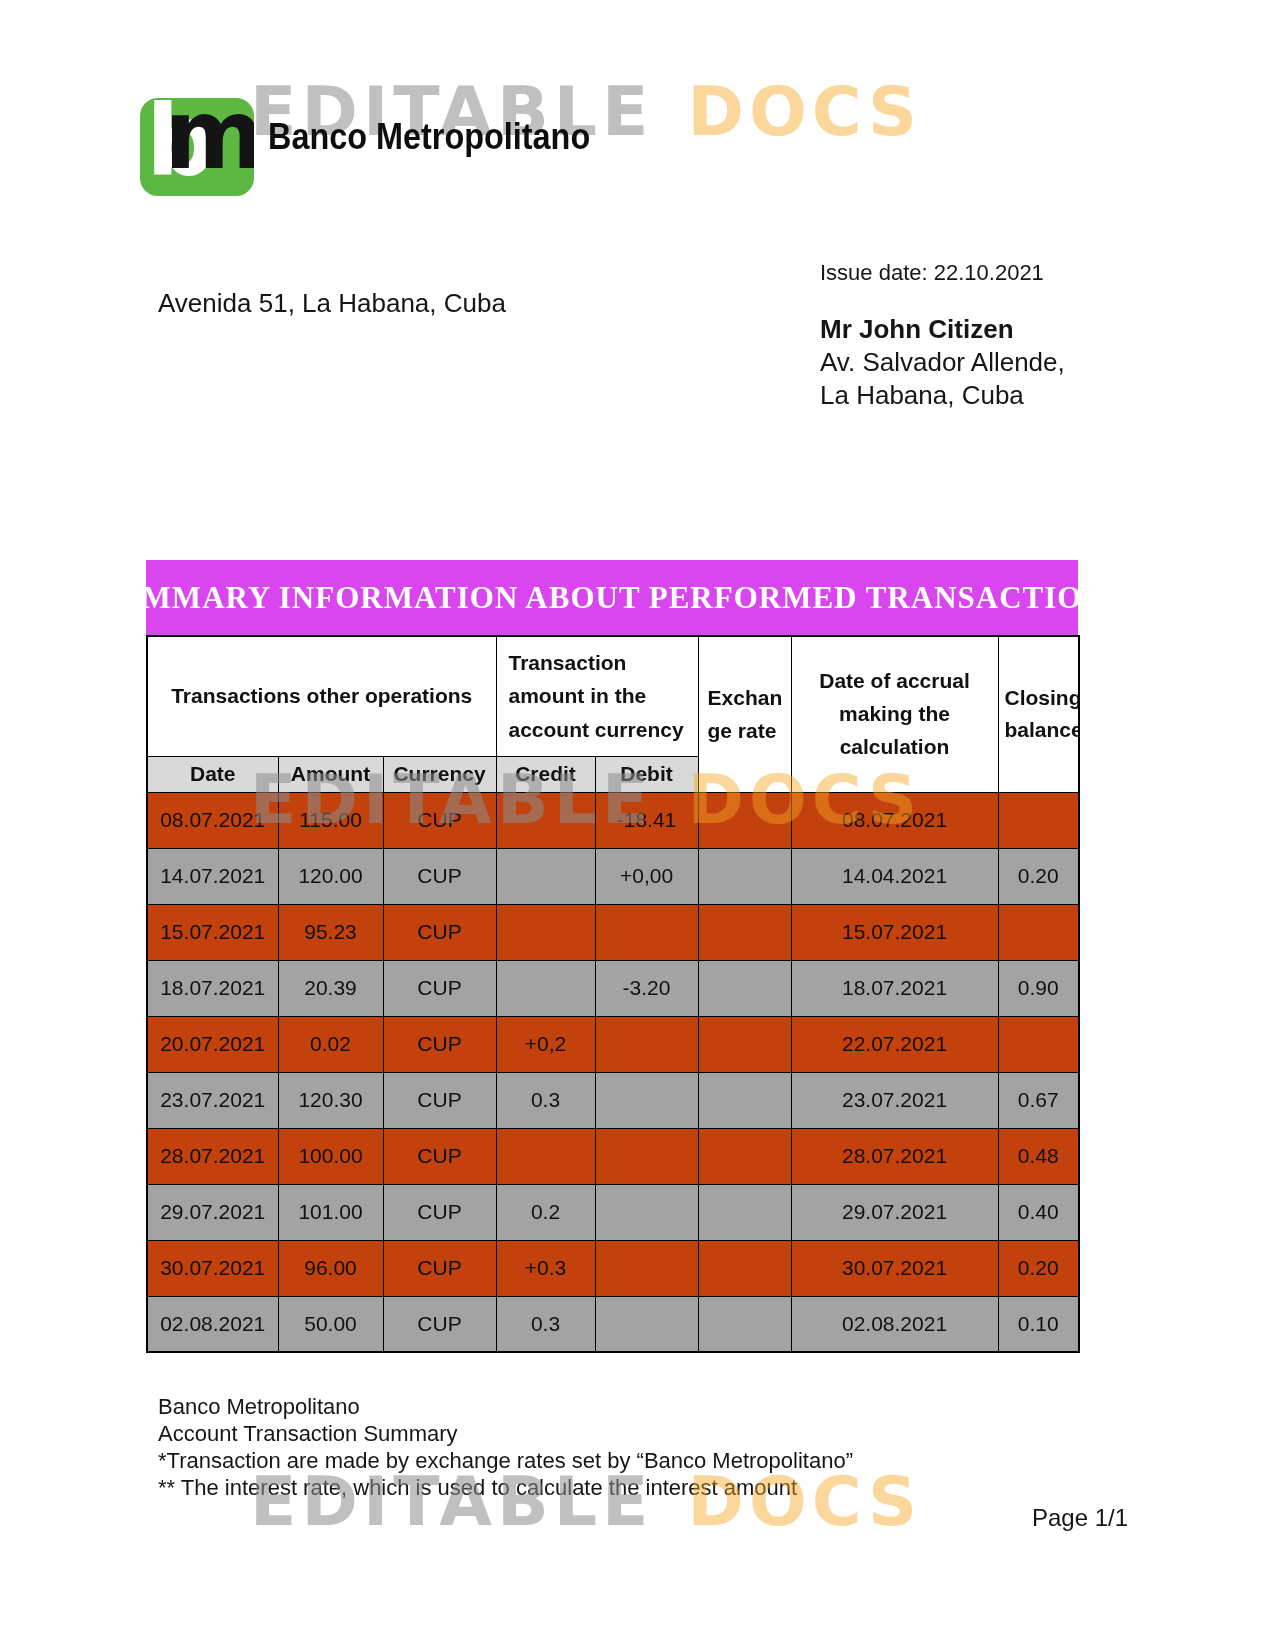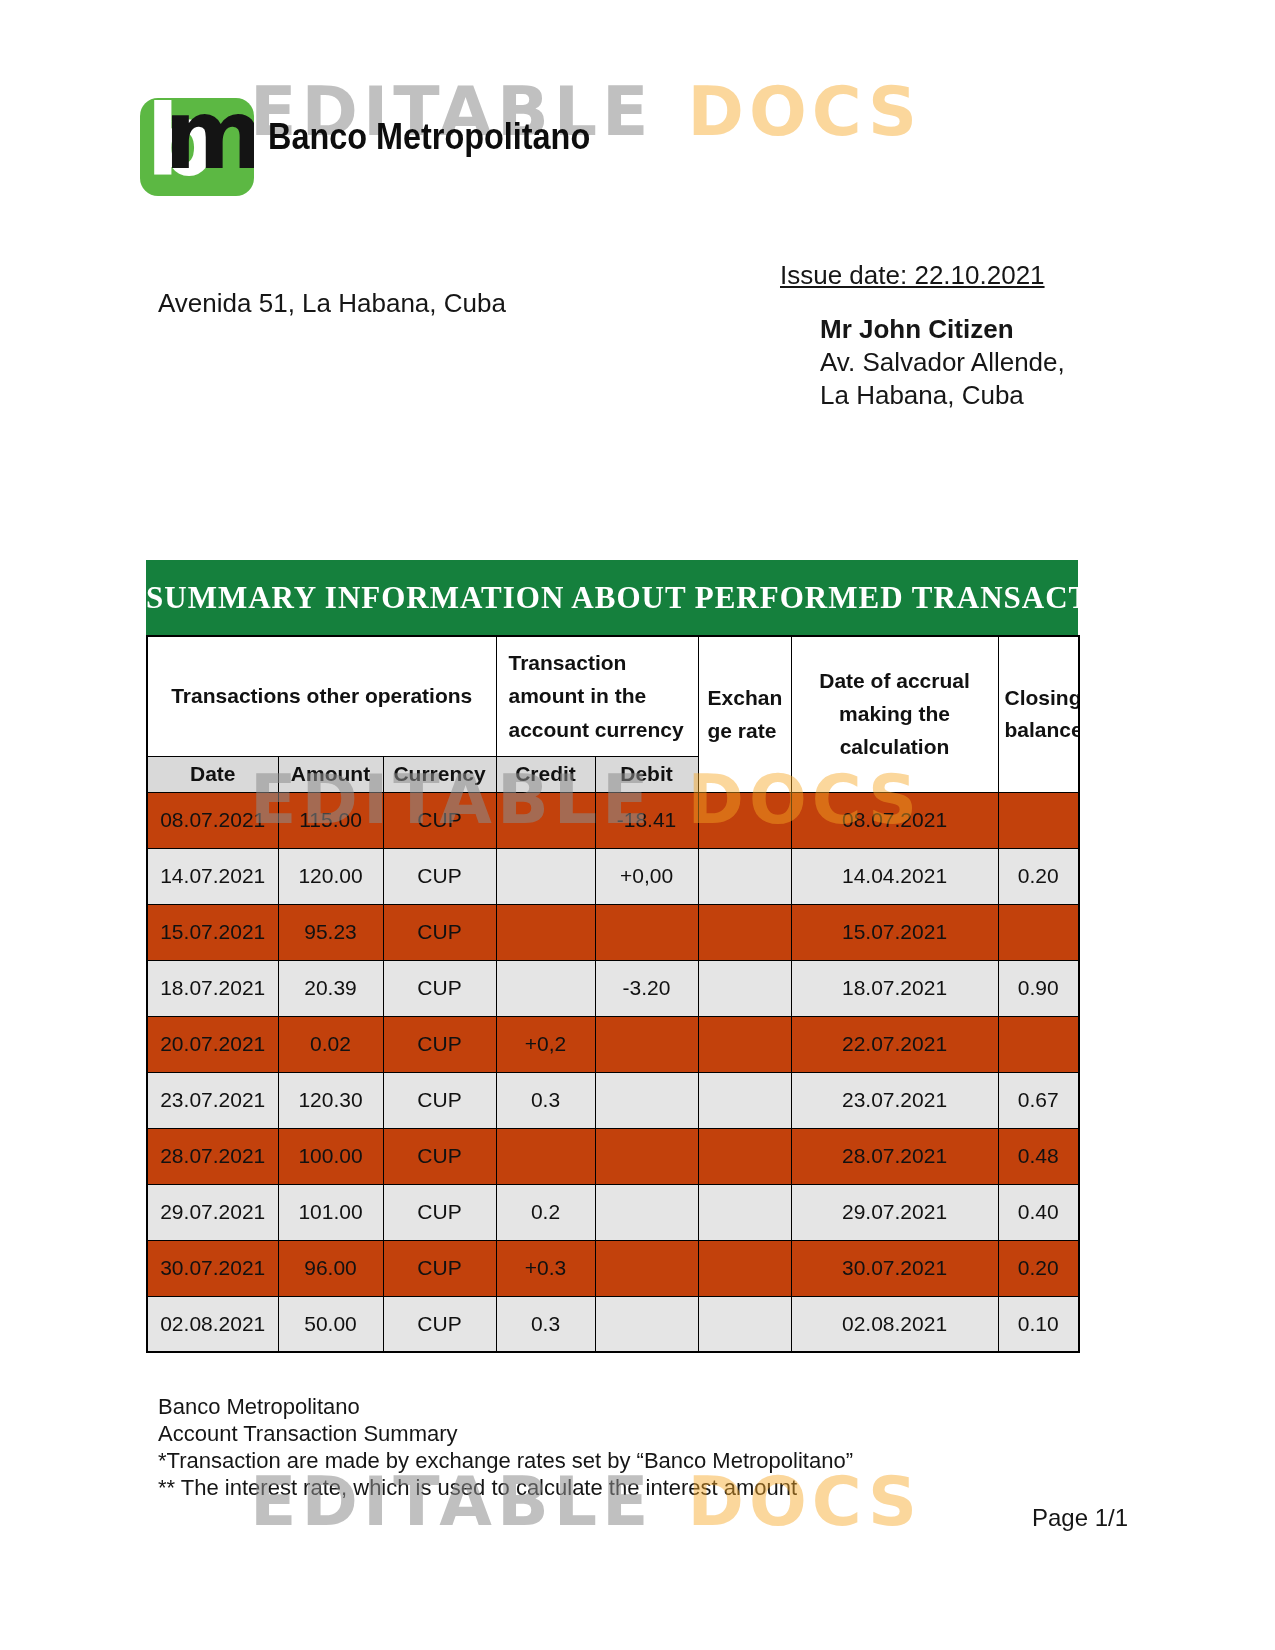--- a/index.html
+++ b/index.html
@@ -35,49 +35,49 @@
     font-weight:bold; font-size:96px; line-height:98px; color:#141414;
   }
   .bank-title {
     position:absolute; left:268px; top:116px; z-index:2;
     font-size:36px; font-weight:bold; color:#0d0d0d;
     transform:scaleX(0.9); transform-origin:left top; white-space:nowrap;
   }
 
   
   .branch-address { position:absolute; left:158px; top:288px; font-size:26px; }
-  .issue-date     { position:absolute; left:780px; top:260px; font-size:26px;text-decoration:underline; }
+  .issue-date     { position:absolute; left:820px; top:260px; font-size:22px; }
   .recipient-name { position:absolute; left:820px; top:314px; font-size:26px; font-weight:bold; }
   .recipient-a1   { position:absolute; left:820px; top:347px; font-size:26px; }
   .recipient-a2   { position:absolute; left:820px; top:380px; font-size:26px; }
 
   
   .table-wrap { position:absolute; left:146px; top:560px; width:932px; z-index:3; }
   .title-bar {
-    height:75px; background:#15803d; color:#ffffff;
-    display:flex; align-items:center; 
+    height:75px; background:#d946ef; color:#ffffff;
+    display:flex; align-items:center; justify-content:center;
     font-family:"Liberation Serif", serif; font-weight:bold; font-size:31px;
     letter-spacing:1px; white-space:nowrap;
   }
   table.grid { width:932px; border-collapse:collapse; table-layout:fixed; border:2px solid #000; }
   .grid th, .grid td {
     border:1px solid #000; font-size:21px; text-align:center; vertical-align:middle;
     padding:0; overflow:hidden; color:#111;
   }
   tr.h1 { height:120px; }
   tr.h1 th { background:#ffffff; font-weight:bold; }
   th.group-amount { text-align:left; padding:0 8px 0 12px; line-height:1.6; }
   th.col-exch { text-align:left; padding:0 4px 0 9px; word-break:break-all; line-height:1.6; background:#ffffff; font-weight:bold; }
   th.col-accrual { line-height:1.55; padding:13px 10px; background:#ffffff; font-weight:bold; }
   th.col-closing { line-height:1.55; padding:12px 6px;  background:#ffffff; font-weight:bold; }
   tr.h2 { height:36px; }
   tr.h2 th { background:#d9d9d9; font-weight:bold; }
   tbody tr { height:56px; }
   tr.row-green td { background:#c2410c; }
-  tr.row-light td { background:#e5e5e5; }
+  tr.row-light td { background:#a3a3a3; }
 
   
   .footer { position:absolute; left:158px; top:1393px; font-size:22px; line-height:27px; z-index:4; }
   .page-num { position:absolute; left:1032px; top:1504px; font-size:24px; z-index:11; }
 </style>
 </head>
 <body>
 
 <div class="page">
 

